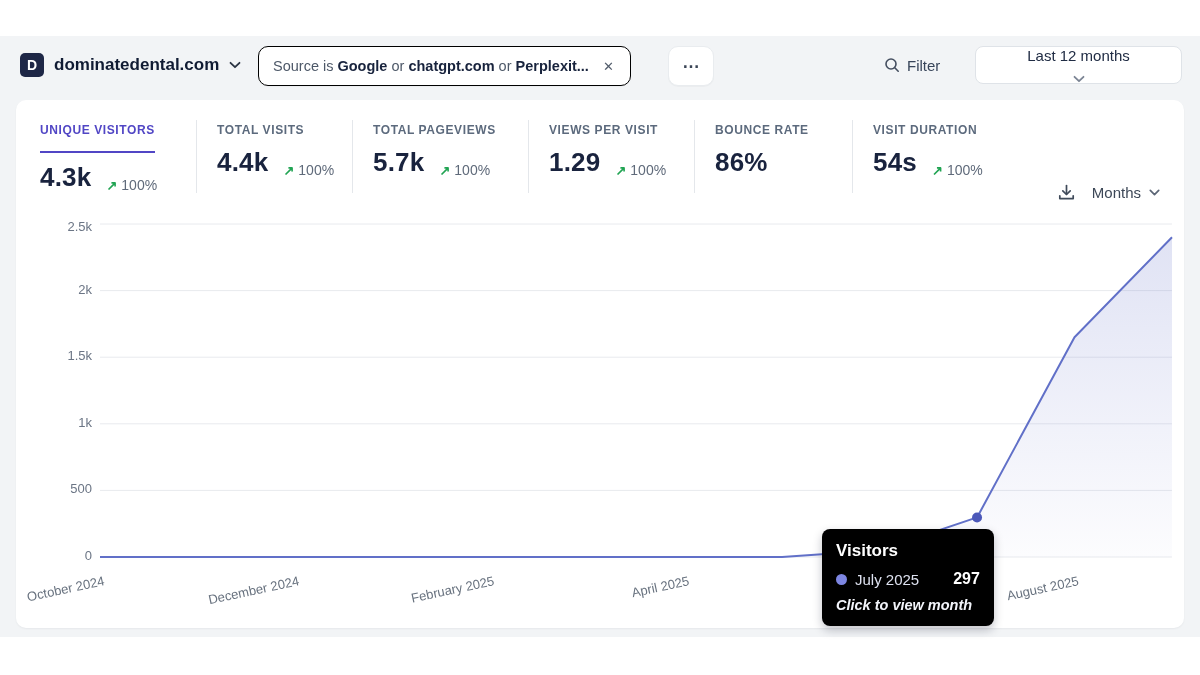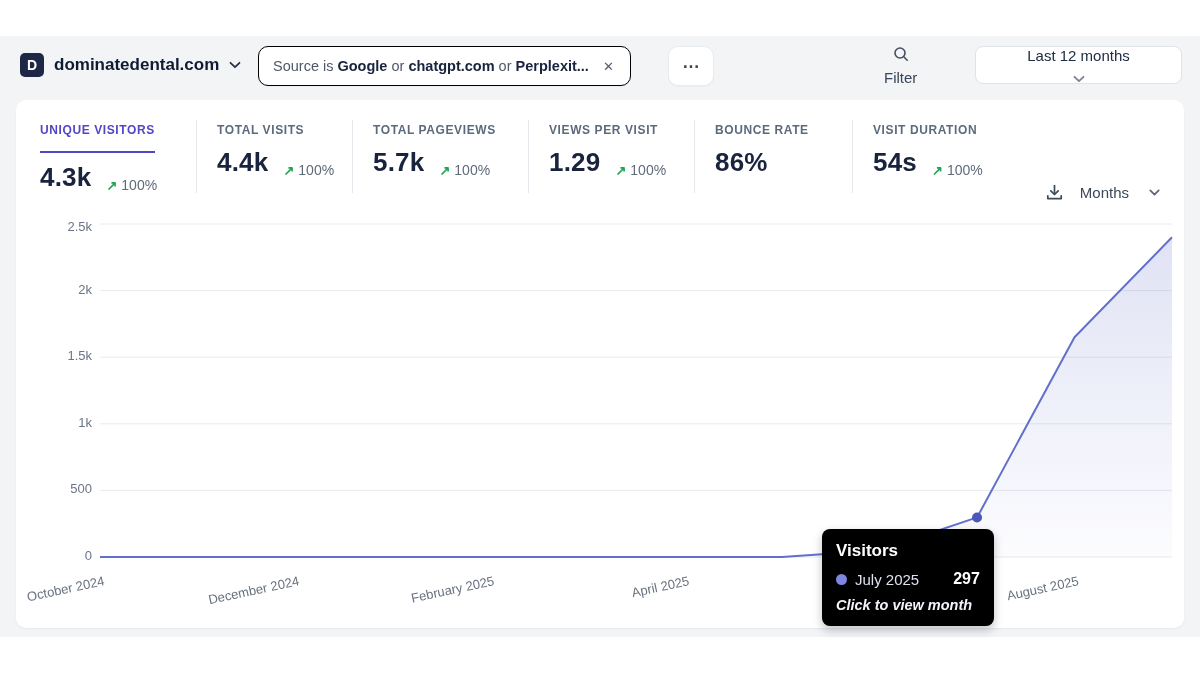--- a/index.html
+++ b/index.html
@@ -13,42 +13,42 @@
   .site-logo{width:24px;height:24px;border-radius:5px;background:#1e2746;color:#fff;
              display:flex;align-items:center;justify-content:center;
              font-size:14px;font-weight:700;}
   .site-domain{font-size:17px;font-weight:700;color:#101b33;}
   .chip{left:258px;background:#fff;border:1px solid #000000;border-radius:10px;
         padding:0 14px;gap:12px;font-size:14.5px;color:#4d5868;white-space:nowrap;box-shadow:0 1px 1px rgba(16,24,40,.03);}
   .chip b{color:#18233d;font-weight:700;}
   .chip-close{font-size:13px;color:#525c6b;cursor:pointer;padding:2px 2px;}
   .more-btn{left:668px;width:44px;justify-content:center;background:#fff;border:1px solid #e9ecef;
             border-radius:10px;font-size:17px;font-weight:700;color:#3a4556;cursor:pointer;box-shadow:0 1px 1px rgba(16,24,40,.03);}
-  .filter-btn{left:884px;gap:7px;font-size:15px;color:#38455a;cursor:pointer;flex-direction:column;}
+  .filter-btn{left:884px;gap:7px;font-size:15px;color:#38455a;cursor:pointer;}
   .range-select{left:975px;width:207px;background:#fff;border:1px solid #dfe3e8;border-radius:8px;
                 padding:0 13px;justify-content:space-between;font-size:15px;color:#202c44;cursor:pointer;box-sizing:border-box;flex-direction:column;}
 
   
   .card{position:absolute;left:16px;top:100px;width:1168px;height:528px;background:#fff;
         border-radius:10px;box-shadow:0 1px 2px rgba(16,24,40,.05);}
 
   
   #stats-row{position:absolute;left:40px;top:120px;display:flex;}
   .stat{padding-right:0;}
   .stat + .stat{border-left:1px solid #e4e7eb;padding-left:20px;}
   .stat-label{font-size:12px;font-weight:700;letter-spacing:.05em;color:#5c6a7d;display:inline-block;}
   .stat-label.active{color:#5146c5;border-bottom:2px solid #5146c5;padding-bottom:14px;text-align:center;}
   .stat-value-row{display:flex;align-items:flex-end;gap:15px;margin-top:9px;}
   .stat-value{font-size:26px;font-weight:700;color:#19233e;letter-spacing:.2px;}
   .stat-change{font-size:14px;color:#5f6a7a;display:flex;align-items:baseline;gap:4px;}
   .stat-arrow{color:#21a453;font-weight:700;font-size:13px;}
 
   
   .months-control{position:absolute;top:183px;right:40px;display:flex;align-items:center;gap:16px;}
-  .months-label-wrap{display:flex;align-items:center;gap:20px;cursor:pointer;}
+  .months-label-wrap{display:flex;align-items:center;gap:8px;cursor:pointer;}
   .months-label{font-size:15px;color:#3c4757;}
 
   
   #chart-svg{position:absolute;left:95px;top:218px;}
   .ytick{position:absolute;left:20px;width:72px;text-align:right;font-size:13px;color:#6b7585;}
   .xlabel{position:absolute;font-size:13px;color:#68727f;white-space:nowrap;
           transform:rotate(-12deg);transform-origin:right bottom;}
 
   
   .tooltip{position:absolute;left:822px;top:529px;background:#000000;border-radius:8px;

